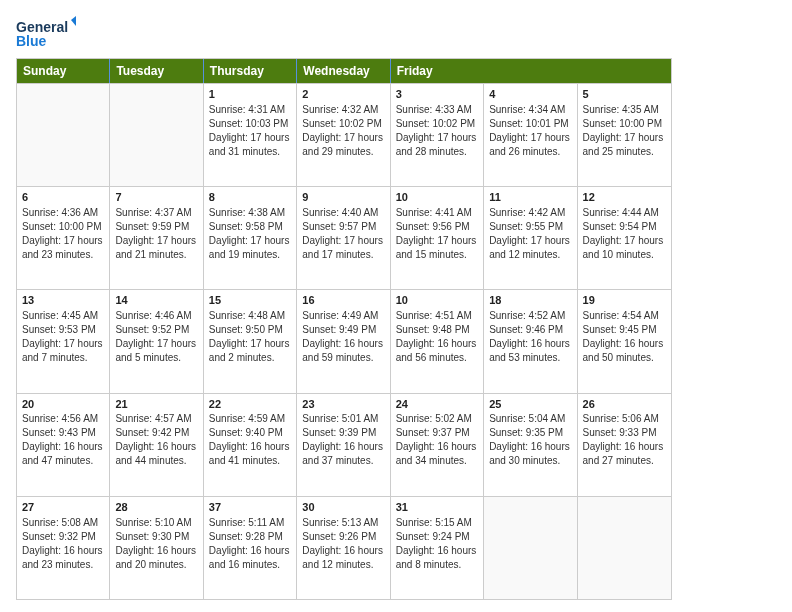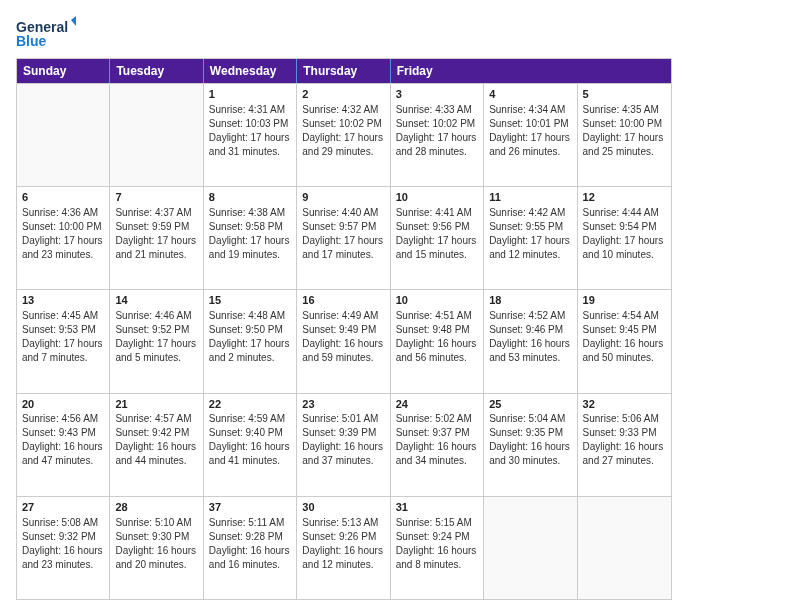--- a/index.html
+++ b/index.html
@@ -44,21 +44,21 @@
     }
     .calendar {
       flex: 1;
       display: flex;
       flex-direction: column;
       border: 1px solid #ccc;
     }
     .cal-header-row {
       display: grid;
       grid-template-columns: repeat(7, 1fr);
-      background: #4c1d95;
+      background: #4d7c0f;
     }
     .cal-header-cell {
       color: #fff;
       font-size: 12px;
       font-weight: bold;
       padding: 5px 6px;
       text-align: left;
       border-right: 1px solid #5590dd;
     }
     .cal-header-cell:last-child { border-right: none; }
@@ -112,22 +112,22 @@
     <div class="title-block">
       <div class="month-title"></div>
       <div class="location"></div>
     </div>
   </div>
 
   <div class="calendar">
     <div class="cal-header-row">
     <div class="cal-header-cell">Sunday</div>
         <div class="cal-header-cell">Tuesday</div>
+        <div class="cal-header-cell">Thursday</div>
         <div class="cal-header-cell">Wednesday</div>
-        <div class="cal-header-cell">Thursday</div>
         <div class="cal-header-cell">Friday</div>
       </div>
     <div class="cal-body">
     <div class="cal-row">
           <div class="cal-cell empty"></div>
           <div class="cal-cell empty"></div>
           <div class="cal-cell">
             <span class="day-num">1</span>
             <div class="cell-info">Sunrise: 4:31 AM<br>Sunset: 10:03 PM<br>Daylight: 17 hours<br>and 31 minutes.</div>
           </div>
@@ -227,21 +227,21 @@
           </div>
           <div class="cal-cell">
             <span class="day-num">24</span>
             <div class="cell-info">Sunrise: 5:02 AM<br>Sunset: 9:37 PM<br>Daylight: 16 hours<br>and 34 minutes.</div>
           </div>
           <div class="cal-cell">
             <span class="day-num">25</span>
             <div class="cell-info">Sunrise: 5:04 AM<br>Sunset: 9:35 PM<br>Daylight: 16 hours<br>and 30 minutes.</div>
           </div>
           <div class="cal-cell">
-            <span class="day-num">32</span>
+            <span class="day-num">26</span>
             <div class="cell-info">Sunrise: 5:06 AM<br>Sunset: 9:33 PM<br>Daylight: 16 hours<br>and 27 minutes.</div>
           </div>
         </div>
         <div class="cal-row">
           <div class="cal-cell">
             <span class="day-num">27</span>
             <div class="cell-info">Sunrise: 5:08 AM<br>Sunset: 9:32 PM<br>Daylight: 16 hours<br>and 23 minutes.</div>
           </div>
           <div class="cal-cell">
             <span class="day-num">28</span>

